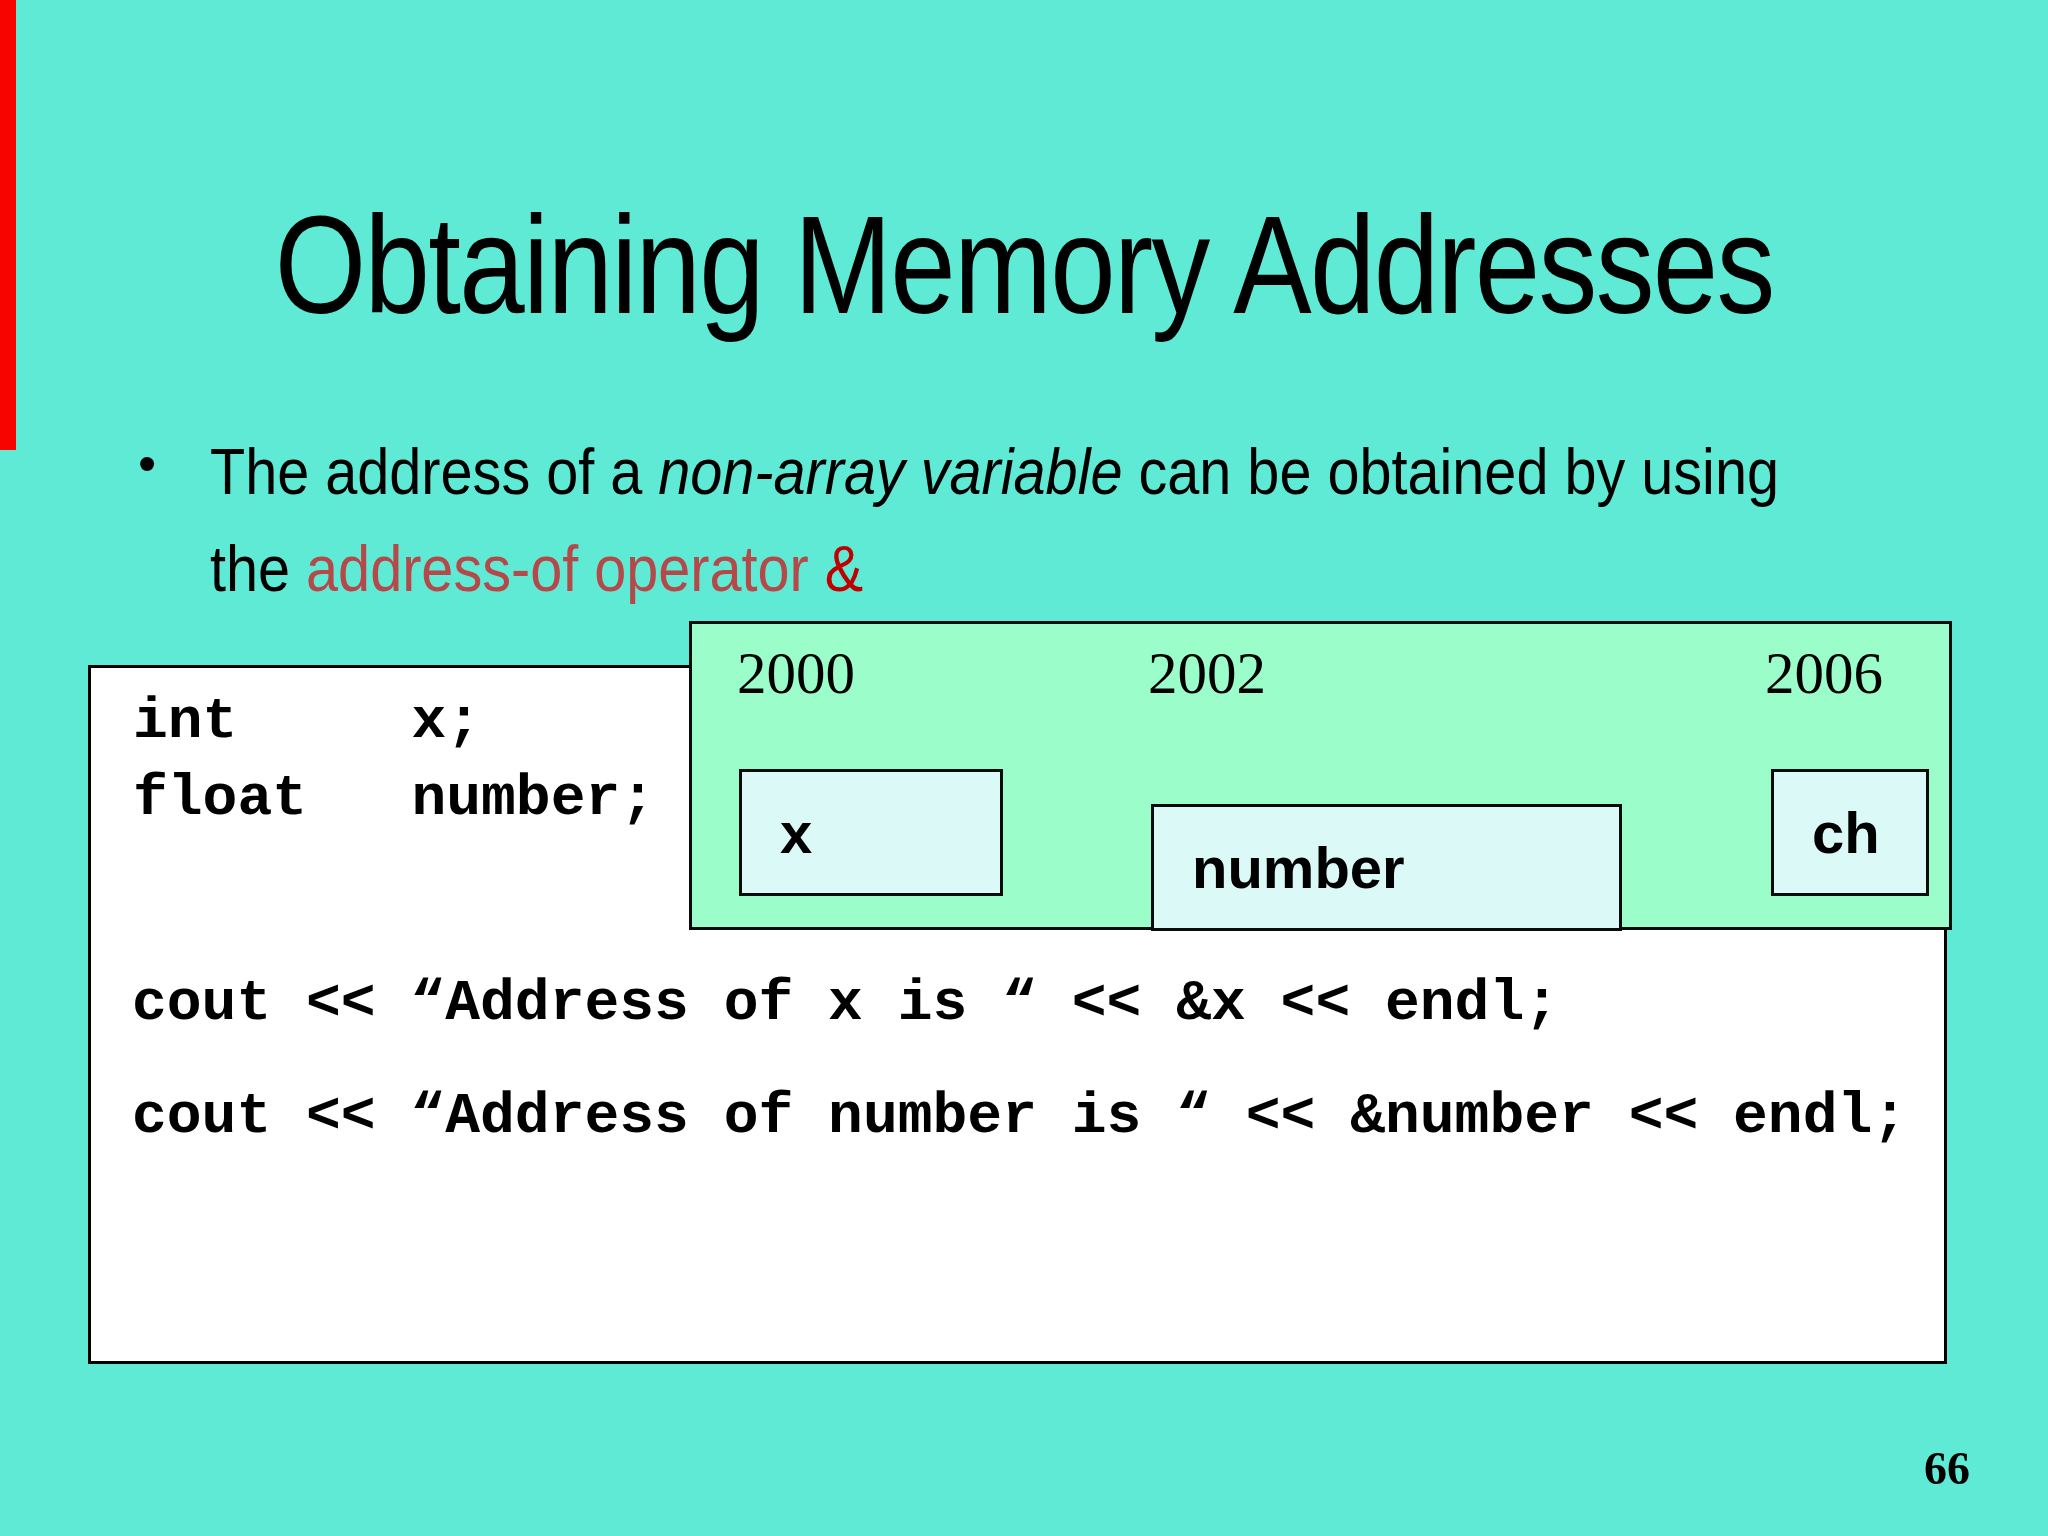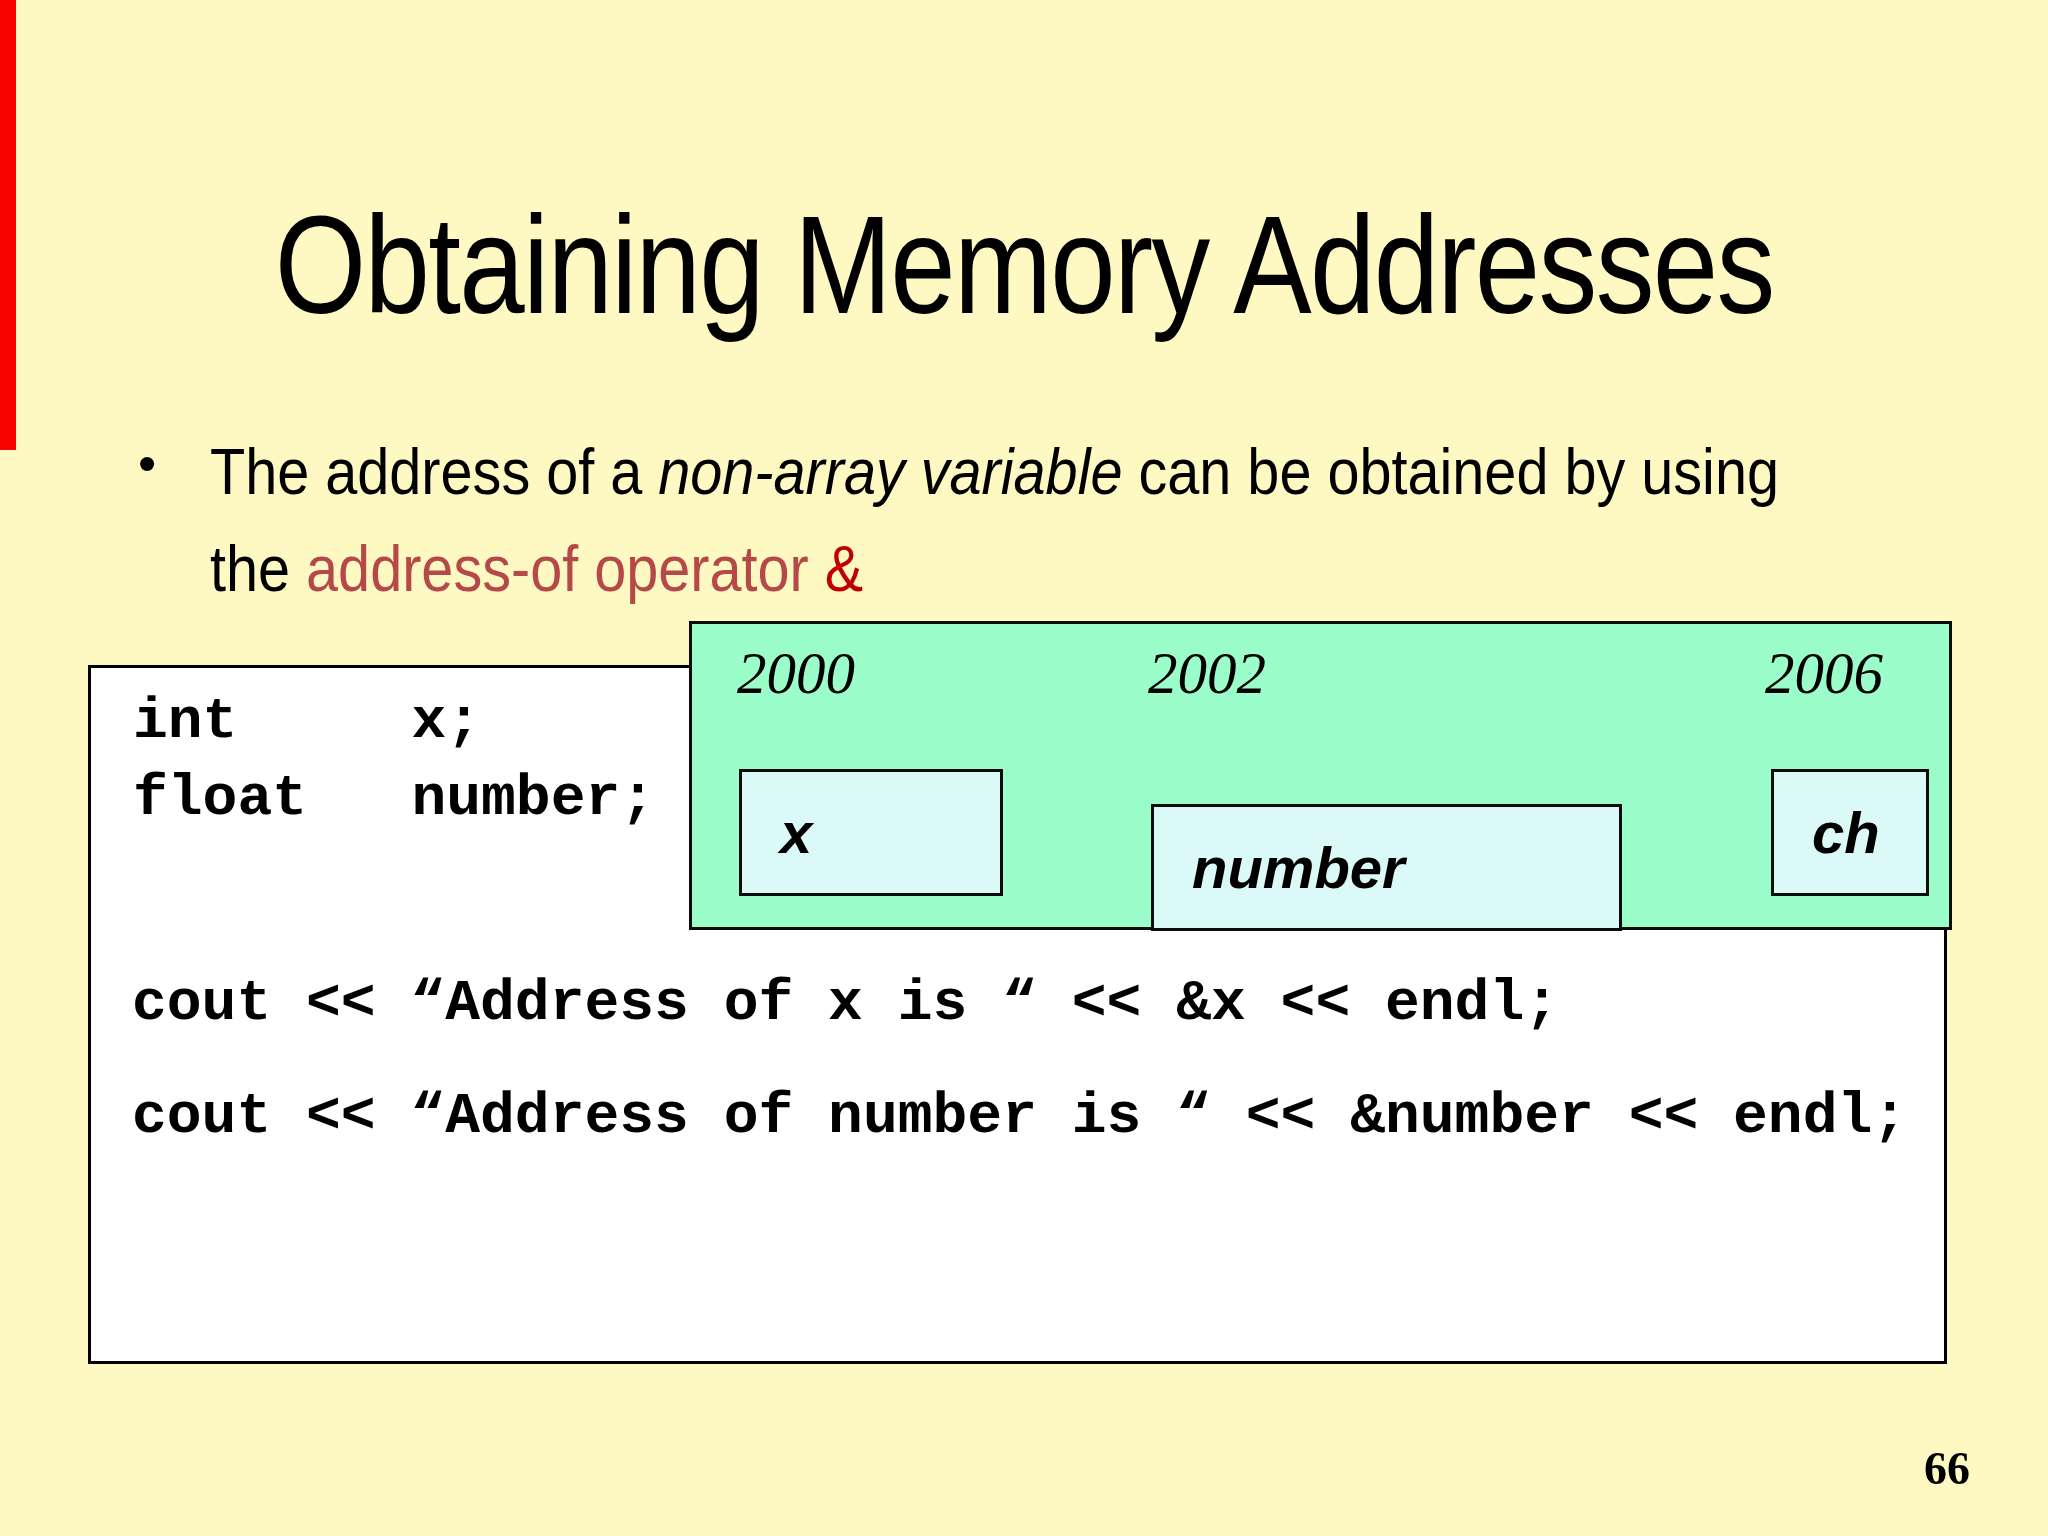--- a/index.html
+++ b/index.html
@@ -1,19 +1,19 @@
 <!DOCTYPE html>
 <html><head>
 <meta charset="utf-8">
 <style>
   html,body{margin:0;padding:0;background:#888;}
   #slide{
     position:relative;
     width:2048px;height:1536px;
-    background:#fef9c3;
+    background:#5eead4;
     overflow:hidden;
     font-family:"Liberation Sans",sans-serif;
     color:#000;
   }
   
   .accent-bar{
     position:absolute;left:0;top:0;width:16px;height:450px;
     background:#f80400;
   }
   
@@ -57,21 +57,21 @@
   .decl-block{left:133px;top:683px;}
   .decl-block .code-line{position:static;line-height:77px;}
   .cout-block{left:132px;top:947px;}
   .cout-block .code-line{position:static;line-height:113px;}
   .code-text-block{position:absolute;z-index:3;}
   
   .memory-box{
     position:absolute;left:689px;top:621px;
     width:1263px;height:309px;
     background:#9bfdca;border:3px solid #0b0b0b;
-    box-sizing:border-box;z-index:2;font-style:italic;
+    box-sizing:border-box;z-index:2;
   }
   .addr{
     position:absolute;top:14px;
     font-family:"Liberation Serif",serif;
     font-size:59px;line-height:1.2;color:#000;
   }
   .addr-2000{left:45px;}
   .addr-2002{left:456px;}
   .addr-2006{left:1073px;}
   .mem-cell{

